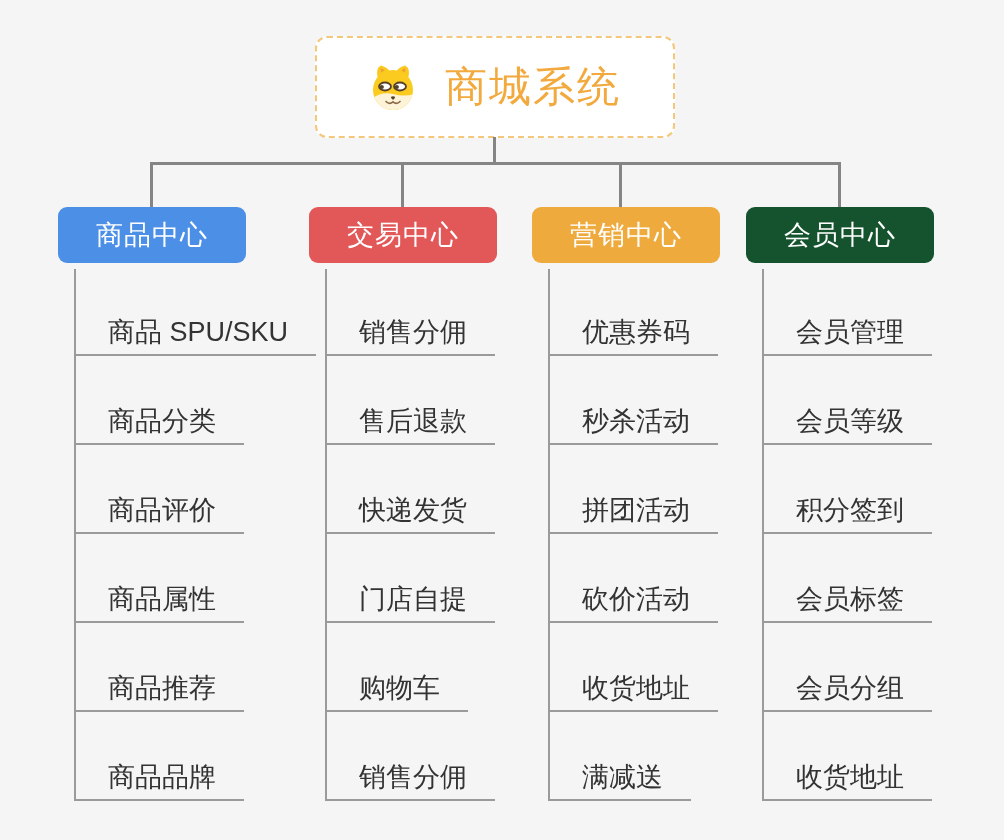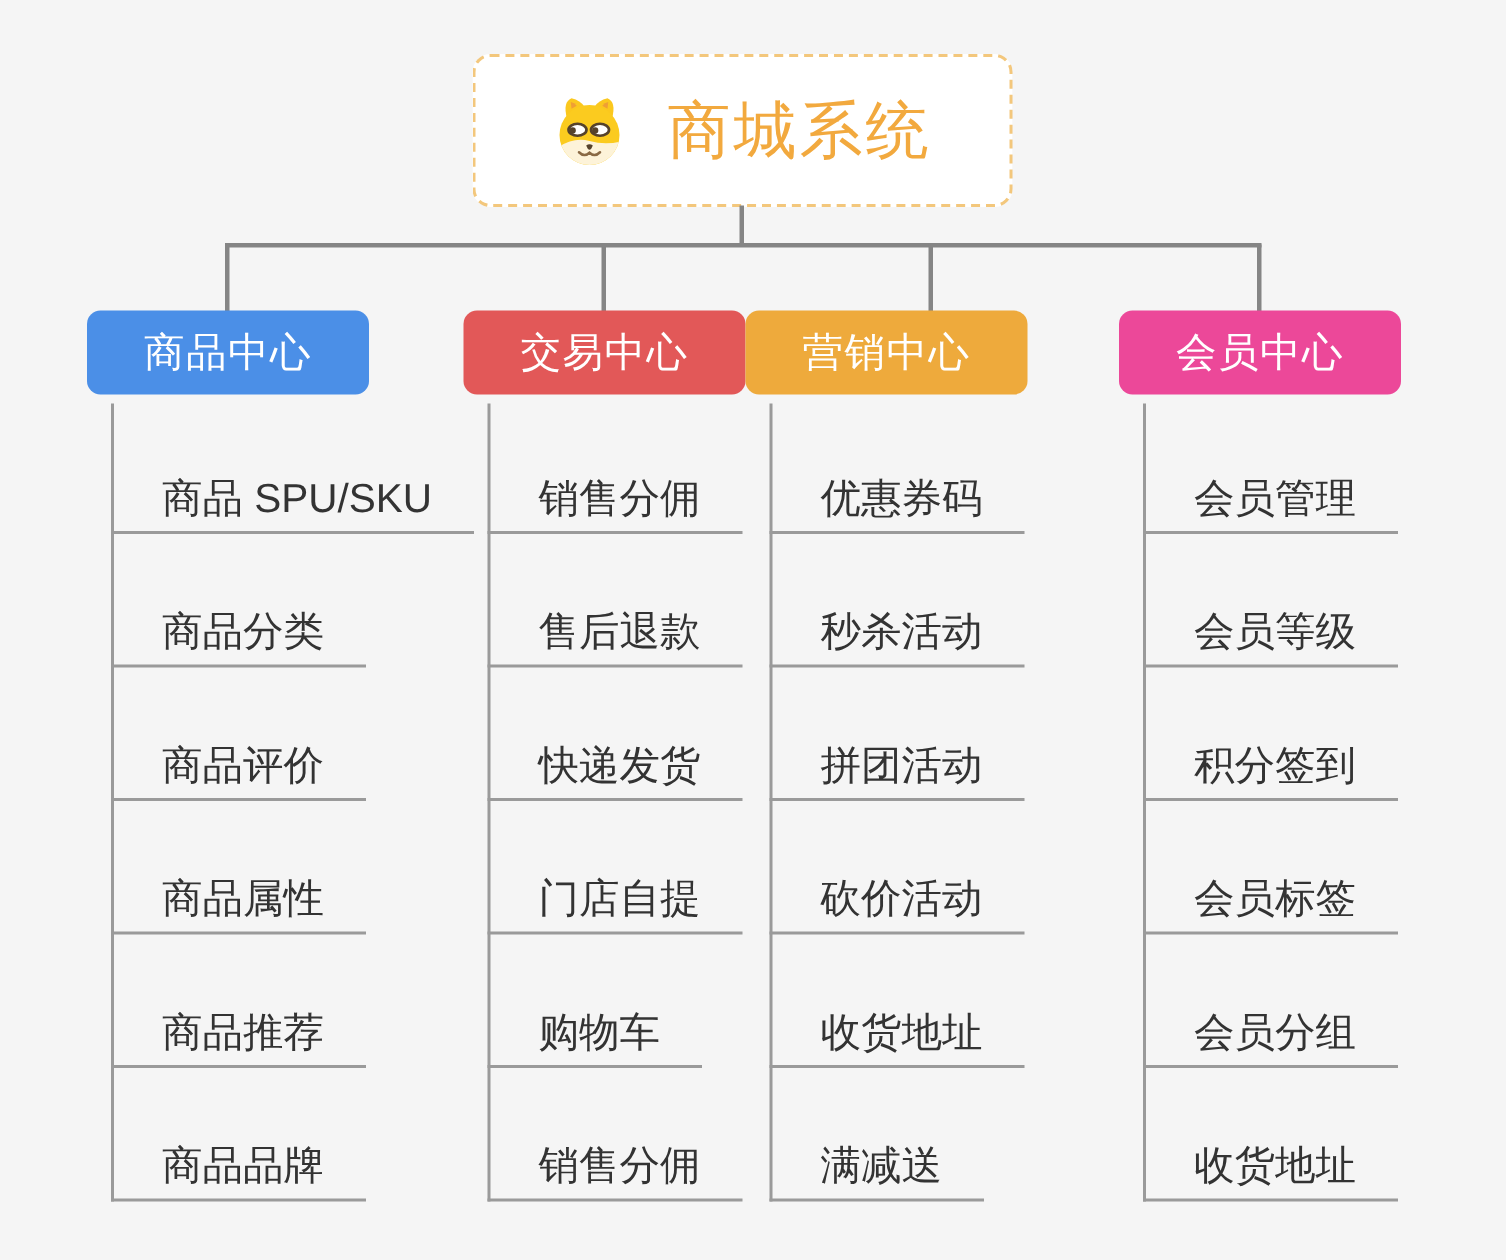--- a/index.html
+++ b/index.html
@@ -27,21 +27,21 @@
 
   
   .v-line,.h-line{position:absolute;background:#858585;}
   .stub-root{left:493px;top:137px;width:3px;height:27px;}
   .bus{left:150px;top:162px;width:691px;height:3px;}
   .drop{top:163px;width:3px;height:45px;}
   .d0{left:150px}.d1{left:401px}.d2{left:619px}.d3{left:838px}
 
   
   .branch{position:absolute;top:207px;width:188px;height:600px;}
-  .b0{left:58px}.b1{left:309px}.b2{left:497px}.b3{left:746px}
+  .b0{left:58px}.b1{left:309px}.b2{left:532px}.b3{left:746px}
   .branch-box{
     height:56px;border-radius:9px;
     display:flex;align-items:center;justify-content:center;
   }
   .branch-label{font-size:27px;color:#ffffff;letter-spacing:1px;white-space:nowrap;}
   .spine{position:absolute;left:16px;top:62px;width:2px;height:532px;background:#9a9a9a;}
   .leaf{
     position:absolute;left:16px;
     font-size:27px;color:#333333;line-height:29px;white-space:nowrap;
     padding:0 28px 7px 34px;
@@ -117,21 +117,21 @@
     <div class="spine" style="background-color: rgb(154, 154, 154);"></div>
     <div class="leaf t0">优惠券码</div>
     <div class="leaf t1">秒杀活动</div>
     <div class="leaf t2">拼团活动</div>
     <div class="leaf t3">砍价活动</div>
     <div class="leaf t4">收货地址</div>
     <div class="leaf t5">满减送</div>
   </div>
 
   <div class="branch b3">
-    <div class="branch-box" style="background-color: #ec4899;">
+    <div class="branch-box" style="background-color: #14532d;">
       <span class="branch-label">会员中心</span>
     </div>
     <div class="spine" style="background-color: rgb(154, 154, 154);"></div>
     <div class="leaf t1">会员等级</div>
     <div class="leaf t0">会员管理</div>
     <div class="leaf t2">积分签到</div>
     <div class="leaf t3">会员标签</div>
     <div class="leaf t4">会员分组</div>
     <div class="leaf t5">收货地址</div>
   </div>

